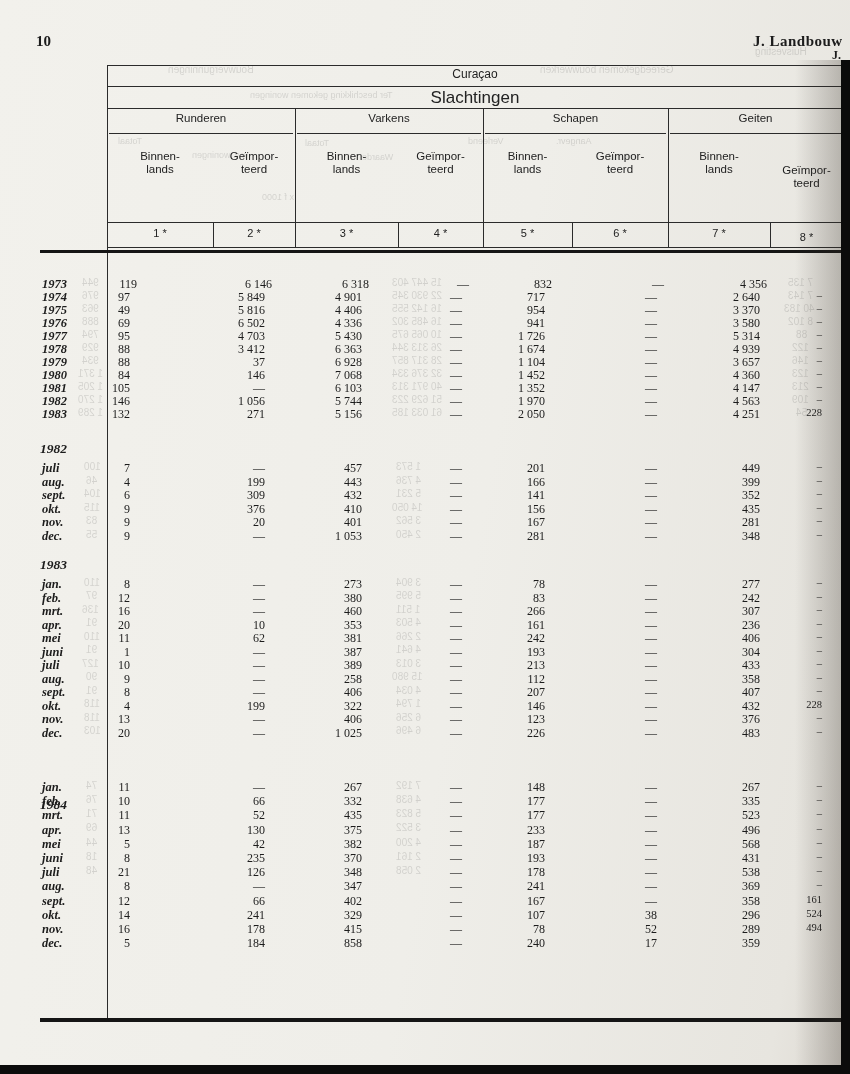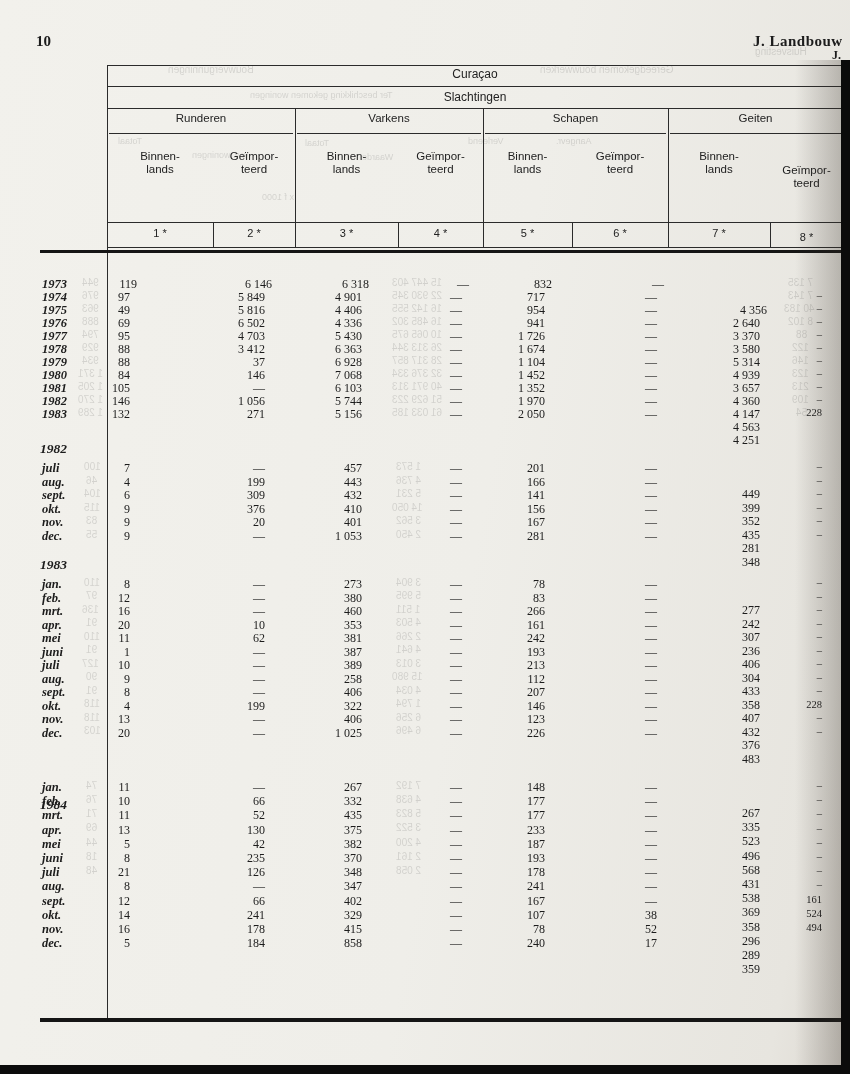--- a/index.html
+++ b/index.html
@@ -16,21 +16,21 @@
   #table-area{position:absolute;inset:0;}
   .ht{position:absolute;transform:translateX(-50%);text-align:center;
       font-family:"Liberation Sans",sans-serif;font-size:11.5px;color:#222;
       white-space:pre-line;line-height:13px;}
   .heading{position:absolute;left:40px;font-style:italic;font-weight:bold;font-size:13.5px;}
   .row{position:absolute;left:0;width:850px;height:13px;}
   .cell{position:absolute;top:0;white-space:pre;font-size:12px;}
   .lab{font-style:italic;font-weight:bold;font-size:12.5px;}
   .cl{left:42px;}
   .c1{right:720px;} .c2{right:585px;} .c3{right:488px;} .c4{right:388px;}
-  .c5{right:305px;} .c6{right:193px;} .c7{right:90px;margin-top:26px;}  .c8{right:28px;font-size:10.5px;}
+  .c5{right:305px;} .c6{right:193px;} .c7{right:90px;}  .c8{right:28px;font-size:10.5px;}
   .curl-shade{position:absolute;top:60px;bottom:9px;right:9px;width:46px;
               background:linear-gradient(to right,rgba(70,60,50,0),rgba(55,48,40,.28));}
   .edge-right{position:absolute;right:0;top:60px;bottom:0;width:9px;background:#0b0b0b;}
   .edge-bottom{position:absolute;left:0;right:0;bottom:0;height:9px;background:#0b0b0b;}
 </style>
 </head>
 <body>
 
 <div class="page">
   <div id="bleed-layer">
@@ -129,21 +129,21 @@
       <span class="ghost" style="left: 396px; top: 851px;">2 161</span>
       <span class="ghost" style="left: 86px; top: 865px;">48</span>
       <span class="ghost" style="left: 396px; top: 865px;">2 058</span>
     </div>
 
   <div class="page-number">10</div>
   <div class="header-right">J.  Landbouw</div>
 
   <div id="table-area">
     <div class="ht" style="left:475px;top:68px;font-size:12px">Curaçao</div>
-    <div class="ht" style="left:475px;top:91px;font-size:12px">Slachtingen</div>
+    <div class="ht" style="left:475px;top:91px;font-size:17px">Slachtingen</div>
   <div style="position: absolute; left: 107px; top: 65px; width: 736px; height: 1px; background: rgb(43, 43, 43);"></div>
       <div style="position: absolute; left: 107px; top: 86px; width: 736px; height: 1px; background: rgb(43, 43, 43);"></div>
       <div style="position: absolute; left: 107px; top: 108px; width: 736px; height: 1px; background: rgb(43, 43, 43);"></div>
       <div style="position: absolute; left: 109px; top: 133px; width: 184px; height: 1px; background: rgb(43, 43, 43);"></div>
       <div style="position: absolute; left: 297px; top: 133px; width: 184px; height: 1px; background: rgb(43, 43, 43);"></div>
       <div style="position: absolute; left: 485px; top: 133px; width: 181px; height: 1px; background: rgb(43, 43, 43);"></div>
       <div style="position: absolute; left: 670px; top: 133px; width: 171px; height: 1px; background: rgb(43, 43, 43);"></div>
       <div style="position: absolute; left: 107px; top: 222px; width: 736px; height: 1px; background: rgb(43, 43, 43);"></div>
       <div style="position: absolute; left: 107px; top: 247px; width: 736px; height: 1px; background: rgb(43, 43, 43);"></div>
       <div style="position: absolute; left: 295px; top: 108px; width: 1px; height: 114px; background: rgb(43, 43, 43);"></div>

